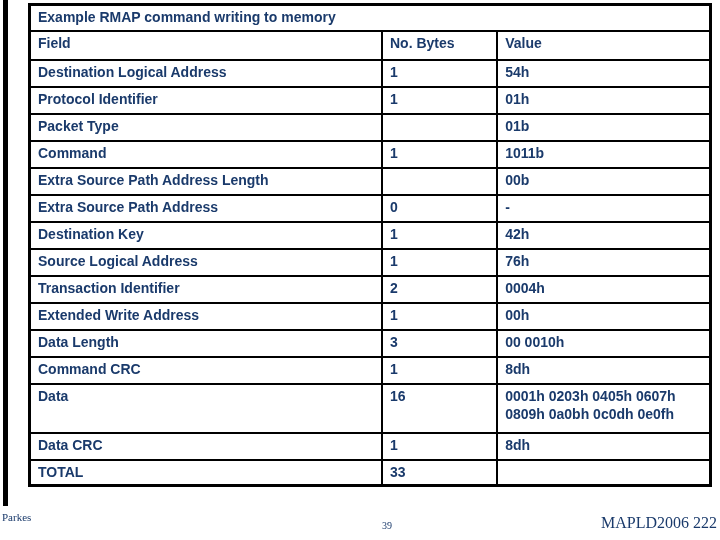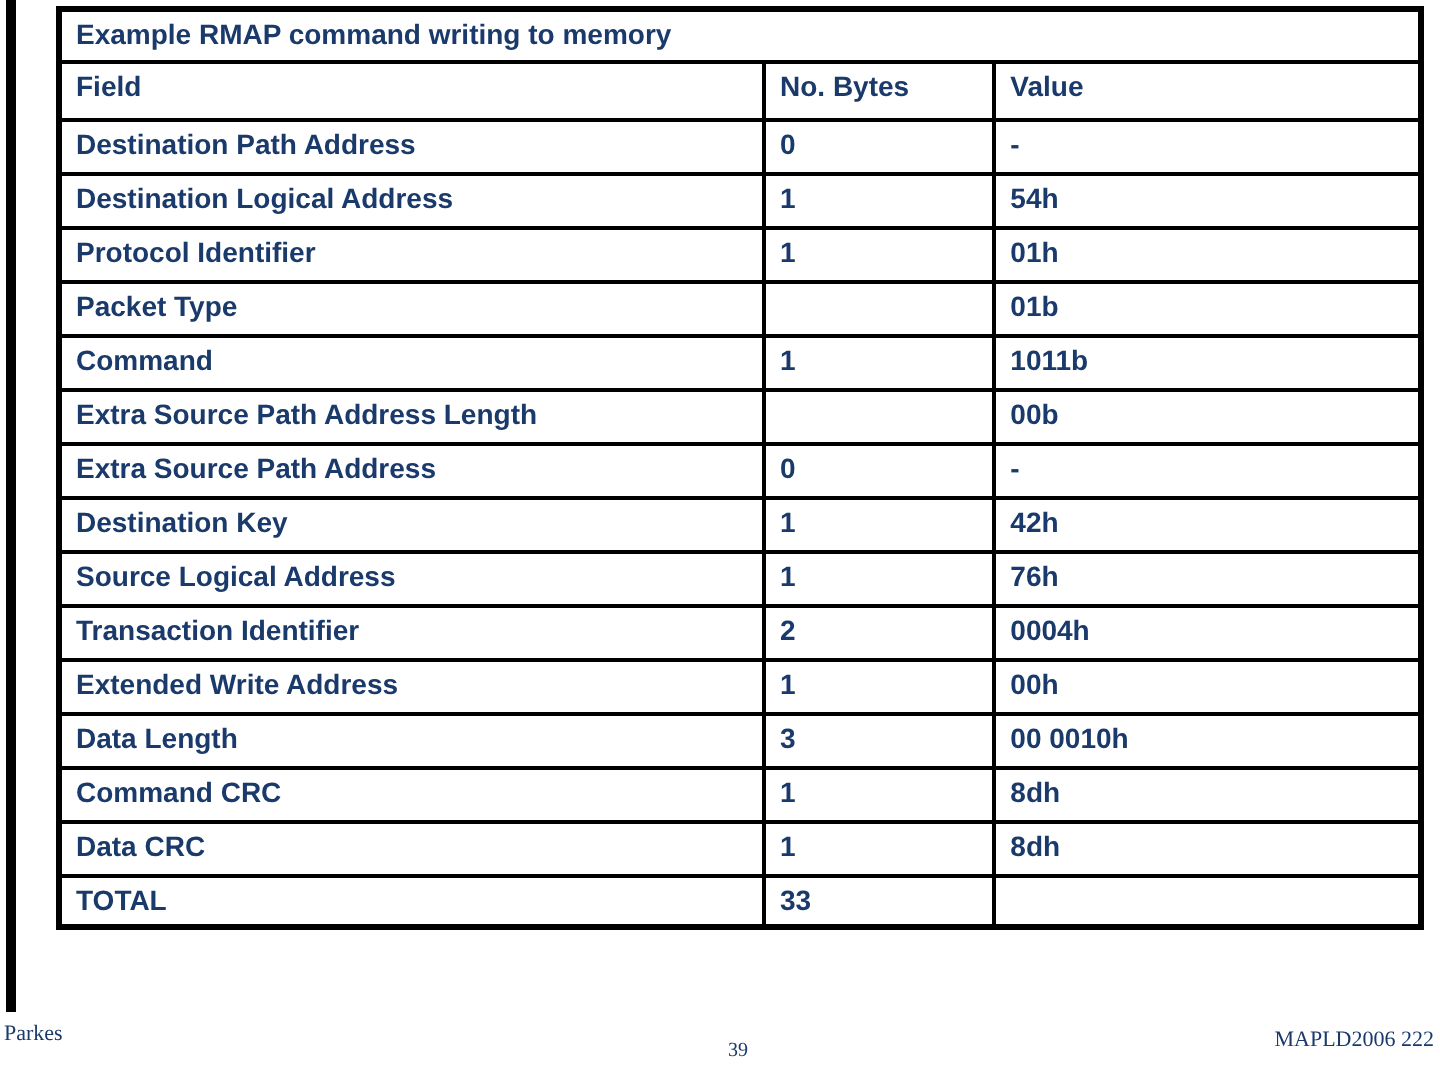--- a/index.html
+++ b/index.html
@@ -67,28 +67,28 @@
     font-family: "Liberation Serif", serif;
     color: #1a3a6b;
     font-weight: normal;
   }
   .author {
     left: 2px;
     top: 511px;
     font-size: 11px;
   }
   .page-num {
-    left: 364px;
+    left: 382px;
     top: 520px;
     font-size: 10px;
   }
   .conference {
     right: 3px;
     top: 514px;
-    font-size: 11px;
+    font-size: 16px;
   }
 </style>
 </head>
 <body>
 
 <div class="slide">
   <div class="left-bar"></div>
 
   <table class="rmap">
     <colgroup>
@@ -99,25 +99,20 @@
     <tbody>
       <tr>
         <td class="title-cell" colspan="3">Example RMAP command writing to memory</td>
       </tr>
       <tr class="hdr">
         <td>Field</td>
         <td>No. Bytes</td>
         <td>Value</td>
       </tr>
 
-      <tr class="std">
-        <td>Destination Path Address</td>
-        <td>0</td>
-        <td>-</td>
-      </tr>
       <tr class="std">
         <td>Destination Logical Address</td>
         <td>1</td>
         <td>54h</td>
       </tr>
       <tr class="std">
         <td>Protocol Identifier</td>
         <td>1</td>
         <td>01h</td>
       </tr>
@@ -164,20 +159,25 @@
       <tr class="std">
         <td>Data Length</td>
         <td>3</td>
         <td>00 0010h</td>
       </tr>
       <tr class="std">
         <td>Command CRC</td>
         <td>1</td>
         <td>8dh</td>
       </tr>
+      <tr class="data-row">
+        <td>Data</td>
+        <td>16</td>
+        <td>0001h 0203h 0405h 0607h 0809h 0a0bh 0c0dh 0e0fh</td>
+      </tr>
       <tr class="std">
         <td>Data CRC</td>
         <td>1</td>
         <td>8dh</td>
       </tr>
       <tr class="total-row">
         <td class="total-label">TOTAL</td>
         <td>33</td>
         <td></td>
       </tr>

